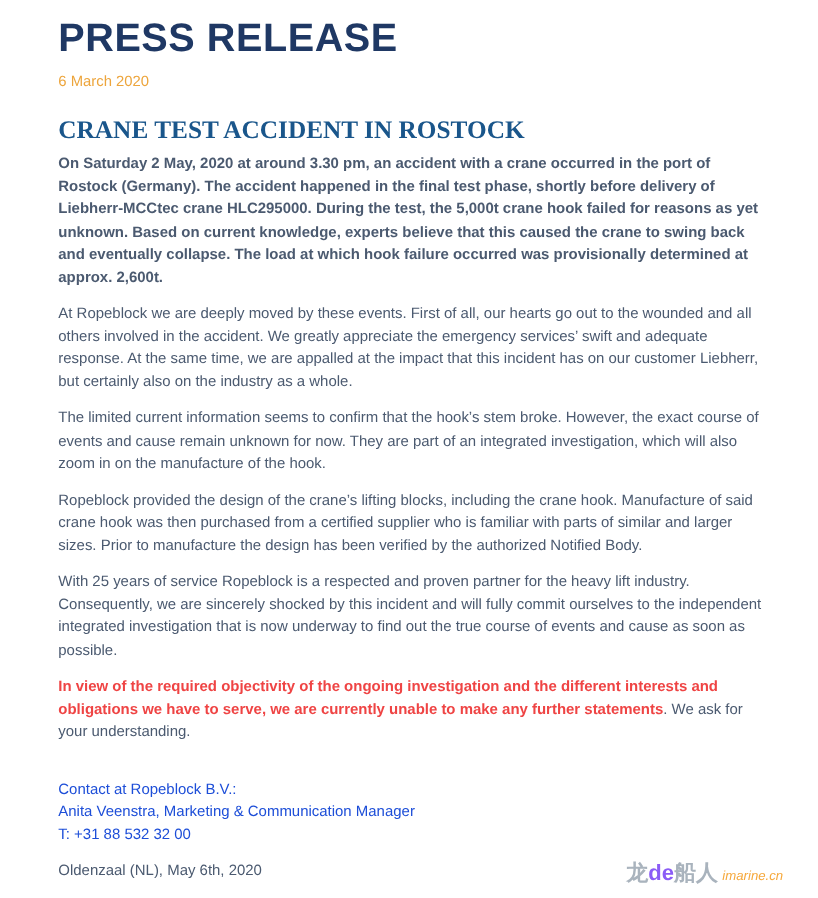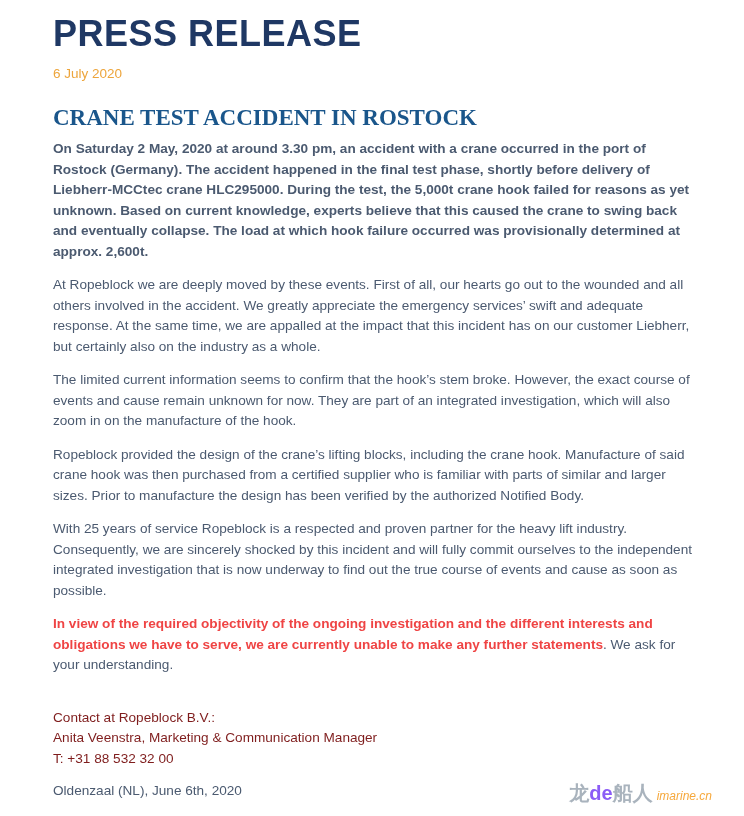--- a/index.html
+++ b/index.html
@@ -54,21 +54,21 @@
       color: #ef4444;
       font-weight: 700;
     }
     .contact-block {
       margin-top: 32px;
     }
     .contact-line {
       margin: 0;
       font-size: 13.6px;
       line-height: 20.6px;
-      color: #7f1d1d;
+      color: #1d4ed8;
     }
     .dateline {
       margin: 11px 0 0;
       font-size: 13.6px;
       line-height: 20.6px;
       color: #4B5A70;
     }
     .watermark {
       position: absolute;
       right: 32px;
@@ -88,21 +88,21 @@
       margin-left: 4px;
     }
   </style>
 </head>
 <body>
 
 <div class="page">
 
   <h1 class="doc-title">PRESS RELEASE</h1>
 
-  <div class="release-date">6 July 2020</div>
+  <div class="release-date">6 March 2020</div>
 
   <h2 class="article-heading">CRANE TEST ACCIDENT IN ROSTOCK</h2>
 
   <p class="para first">On Saturday 2 May, 2020 at around 3.30 pm, an accident with a crane occurred in the port of Rostock (Germany). The accident happened in the final test phase, shortly before delivery of Liebherr-MCCtec crane HLC295000. During the test, the 5,000t crane hook failed for reasons as yet unknown. Based on current knowledge, experts believe that this caused the crane to swing back and eventually collapse. The load at which hook failure occurred was provisionally determined at approx. 2,600t.</p>
 
   <p class="para">At Ropeblock we are deeply moved by these events. First of all, our hearts go out to the wounded and all others involved in the accident. We greatly appreciate the emergency services’ swift and adequate response. At the same time, we are appalled at the impact that this incident has on our customer Liebherr, but certainly also on the industry as a whole.</p>
 
   <p class="para">The limited current information seems to confirm that the hook’s stem broke. However, the exact course of events and cause remain unknown for now. They are part of an integrated investigation, which will also zoom in on the manufacture of the hook.</p>
 
   <p class="para">Ropeblock provided the design of the crane’s lifting blocks, including the crane hook. Manufacture of said crane hook was then purchased from a certified supplier who is familiar with parts of similar and larger sizes. Prior to manufacture the design has been verified by the authorized Notified Body.</p>
@@ -110,19 +110,19 @@
   <p class="para">With 25 years of service Ropeblock is a respected and proven partner for the heavy lift industry. Consequently, we are sincerely shocked by this incident and will fully commit ourselves to the independent integrated investigation that is now underway to find out the true course of events and cause as soon as possible.</p>
 
   <p class="para statement"><strong>In view of the required objectivity of the ongoing investigation and the different interests and obligations we have to serve, we are currently unable to make any further statements</strong><span>. We ask for your understanding.</span></p>
 
   <div class="contact-block">
     <p class="contact-line">Contact at Ropeblock B.V.:</p>
     <p class="contact-line">Anita Veenstra, Marketing &amp; Communication Manager</p>
     <p class="contact-line">T: +31 88 532 32 00</p>
   </div>
 
-  <p class="dateline">Oldenzaal (NL), June 6th, 2020</p>
+  <p class="dateline">Oldenzaal (NL), May 6th, 2020</p>
 
   <div class="watermark">
     <span class="wm-grey">龙</span><span class="wm-orange">de</span><span class="wm-grey">船人</span><span class="wm-domain">imarine.cn</span>
   </div>
 
 </div>
 
 </body></html>

